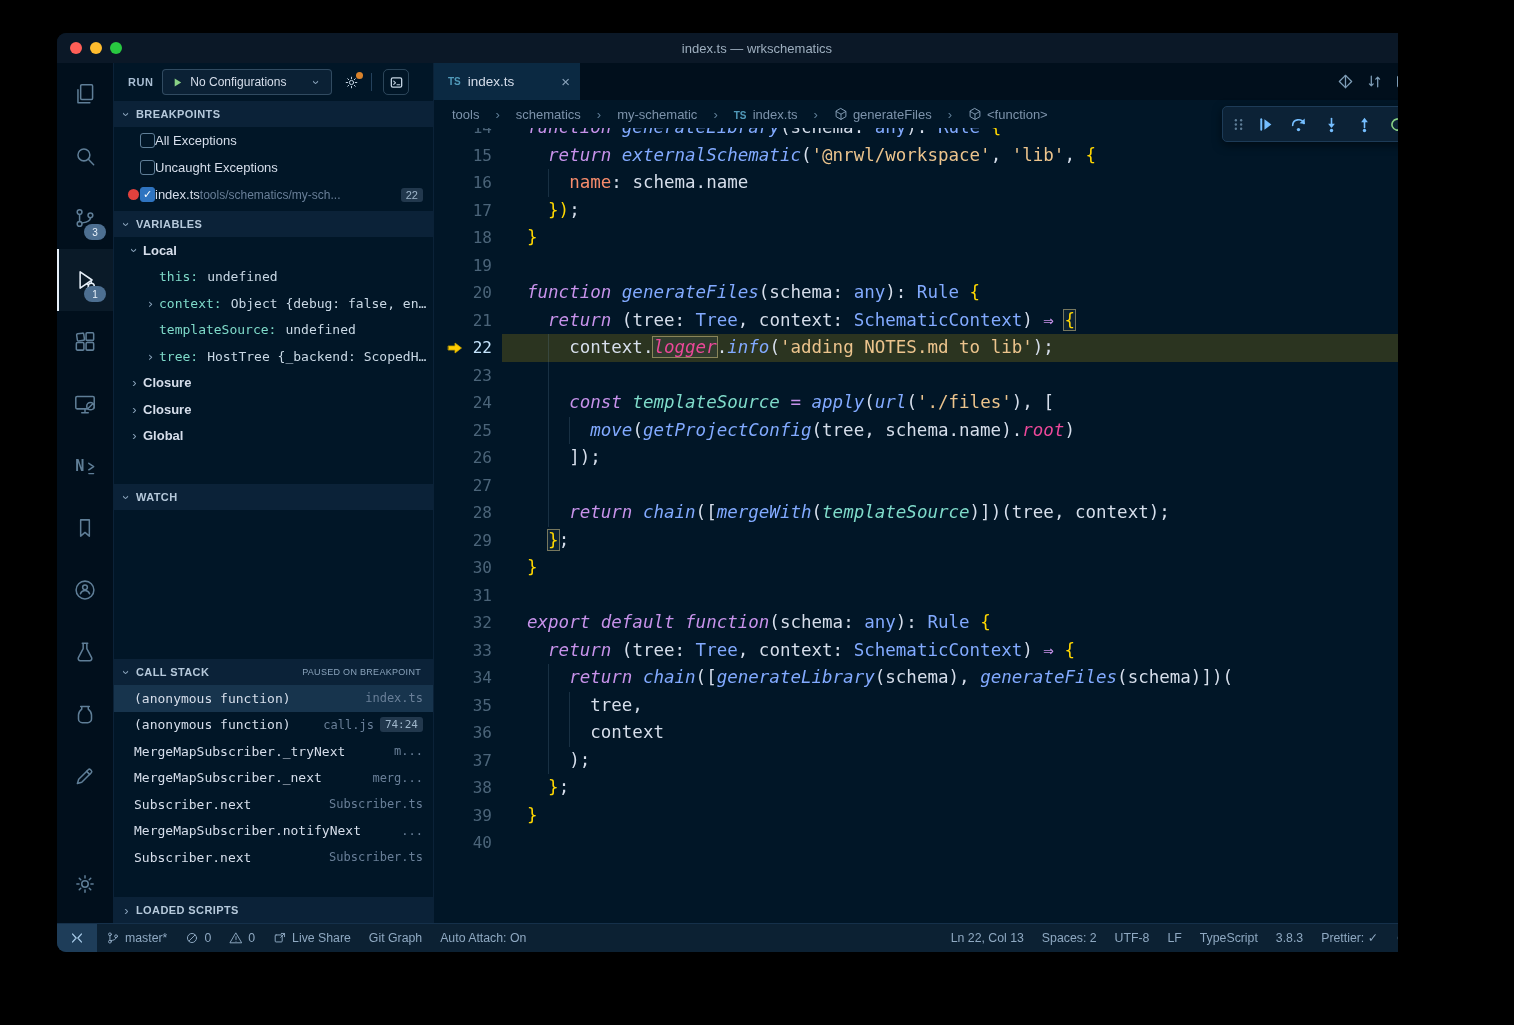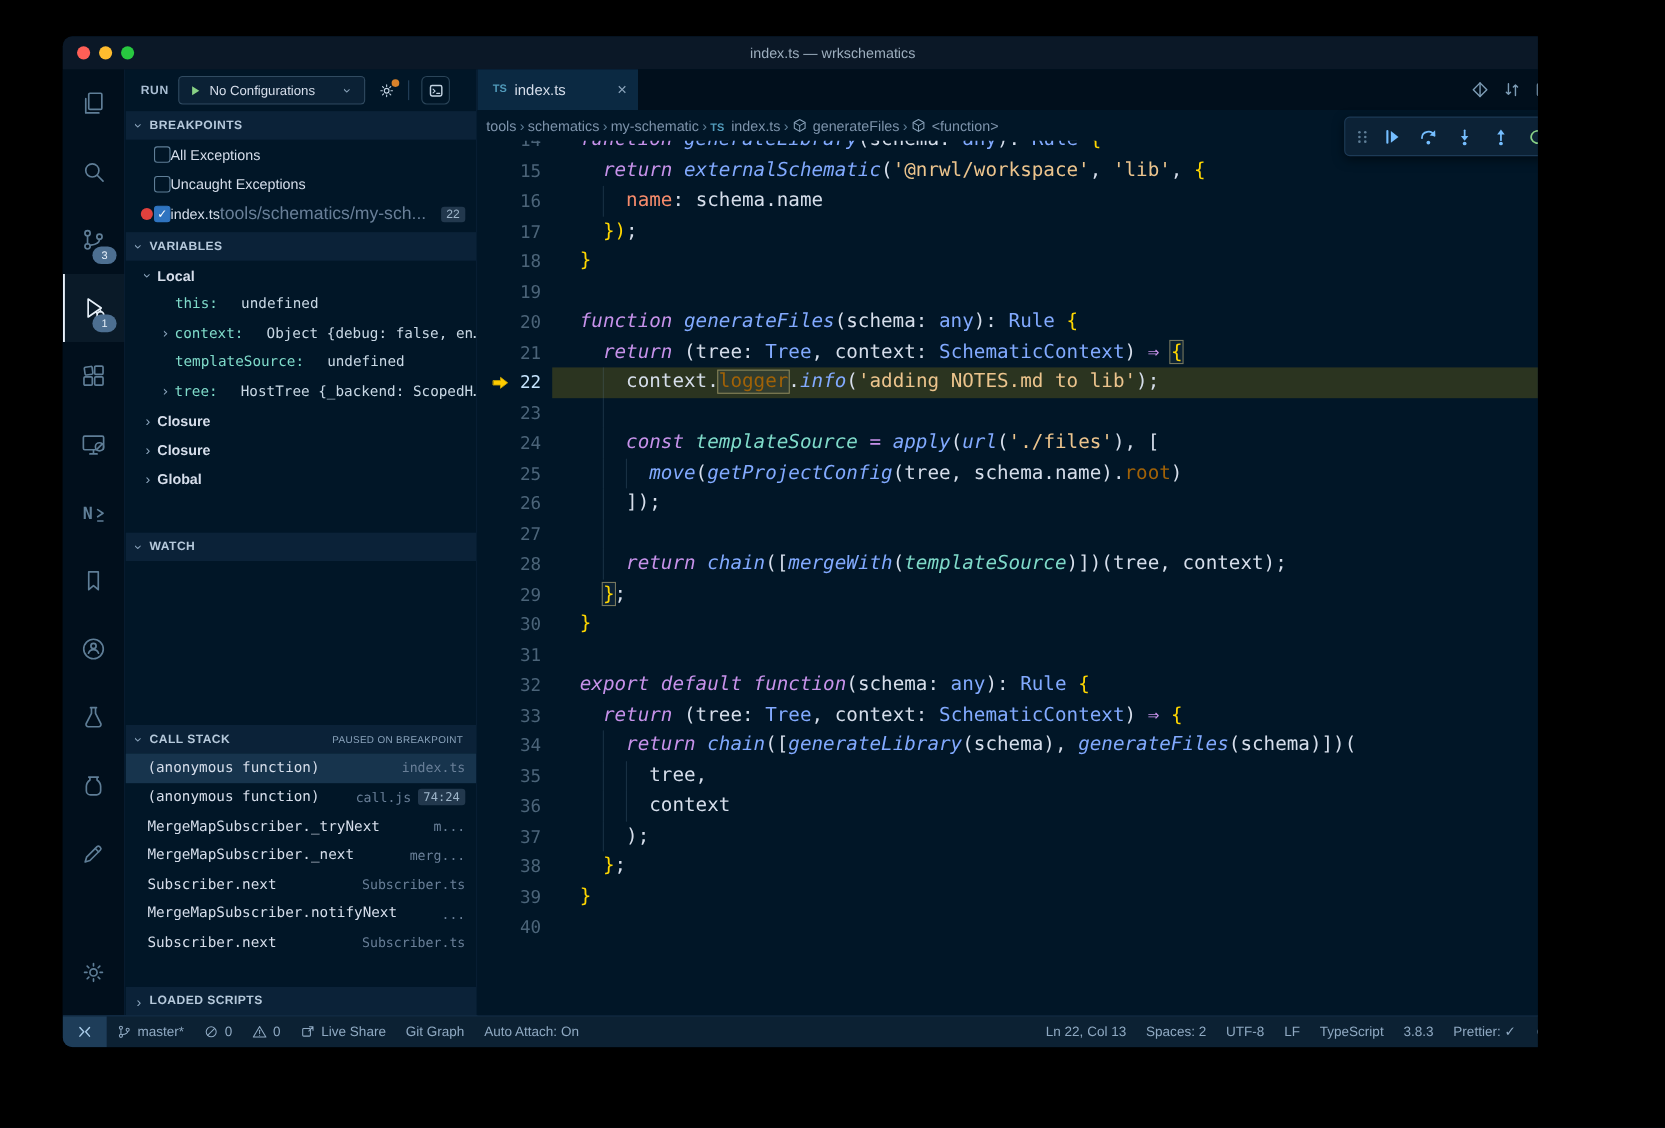--- a/index.html
+++ b/index.html
@@ -48,63 +48,63 @@
   .sec-vars{height:273px;flex:0 0 auto}
   .sec-watch{flex:1 1 auto}
   .sec-cs{height:238px;flex:0 0 auto}
   .sec-loaded{height:26px;flex:0 0 auto}
   .bp-row{height:27px;display:flex;align-items:center;padding:0 10px 0 12px;font-size:13px;color:#d6deeb;gap:0}
   .bp-dot-slot{width:14px;display:flex;justify-content:center;flex:0 0 auto}
   .bp-dot{width:11px;height:11px;border-radius:50%;background:#e0413d}
   .cb{width:15px;height:15px;border:1px solid #5f7e97;border-radius:3px;flex:0 0 auto;display:flex;align-items:center;justify-content:center;font-size:11px;color:#fff;box-sizing:border-box}
   .cb.checked{background:#2f74c0;border-color:#2f74c0}
   .bp-label{flex:0 0 auto}
-  .bp-path{color:#697f98;font-size:16px;white-space:nowrap;overflow:hidden;flex:0 1 auto}
+  .bp-path{color:#697f98;font-size:12px;white-space:nowrap;overflow:hidden;flex:0 1 auto}
   .badge-sm{background:#22384d;color:#9fb6ca;border-radius:3px;padding:1px 5px;font-size:11px;flex:0 0 auto}
   .bp-row .badge-sm{margin-left:auto}
   .tree-row{height:26.5px;display:flex;align-items:center;font-size:13px;color:#d6deeb;padding-left:14px;gap:2px;
             font-family:"DejaVu Sans Mono",monospace;white-space:nowrap;overflow:hidden}
   .tree-row.scope{font-family:"Liberation Sans",sans-serif}
   .scope-label{font-weight:bold;font-size:13px}
   .tree-row.child{padding-left:30px}
   .var-name{color:#7fdbca}
-  .var-value{color:#c9d8e5;margin-left:19px;overflow:hidden;text-overflow:clip}
+  .var-value{color:#c9d8e5;margin-left:7px;overflow:hidden;text-overflow:clip}
   .watch-body{flex:1}
   .cs-row{height:26.5px;display:flex;align-items:center;padding:0 10px 0 20px;font-size:13px;
           font-family:"DejaVu Sans Mono",monospace;color:#d6deeb;white-space:nowrap;overflow:hidden}
   .cs-row.sel{background:#17344d}
   .cs-fn{overflow:hidden;flex:0 1 auto}
   .cs-right{margin-left:auto;display:flex;align-items:center;gap:6px;color:#697f98;font-size:12px;flex:0 0 auto;padding-left:8px}
   
   .editor{flex:1;display:flex;flex-direction:column;position:relative;min-width:0;background:#011627}
   .tabbar{height:37px;background:#010f1c;display:flex;align-items:stretch;flex:0 0 auto}
   .tab{width:146px;background:#0b2942;display:flex;align-items:center;gap:7px;padding:0 10px 0 14px;font-size:13.5px;color:#d6deeb;box-sizing:border-box}
   .ts-badge{color:#519aba;font-size:10px;font-weight:bold}
   .tab-close{margin-left:auto;color:#8aa3bb;font-size:15px}
   .tab-actions{margin-left:auto;display:flex;align-items:center;gap:12px;padding-right:16px;color:#7d9cb5}
   .tab-actions .icon,.tab-actions svg{width:17px;height:17px;display:block}
-  .breadcrumbs{height:28px;display:flex;align-items:center;padding-left:8px;gap:3px;font-size:13px;color:#7d93ab;flex:0 0 auto}
+  .breadcrumbs{height:28px;display:flex;align-items:center;padding-left:18px;gap:16px;font-size:13px;color:#7d93ab;flex:0 0 auto}
   .bc-item{display:flex;align-items:center;gap:5px}
   .bc-sep{color:#5f7e97}
   .bc-item .icon,.bc-item svg{width:14px;height:14px;display:block;color:#8aa3bb}
   .viewport{flex:1;position:relative;overflow:hidden;font-family:"DejaVu Sans Mono",monospace;font-size:17.5px}
   #code-lines{margin-top:-14px}
   .line{display:flex;height:27.5px;line-height:27.5px;position:relative}
   .gut{width:68px;flex:0 0 auto;text-align:right;color:#4b6479;font-size:16px;position:relative;padding-right:10px;box-sizing:border-box}
   .line.current .gut{color:#c5e4fd}
   .gut-arrow{position:absolute;left:13px;top:6px;width:16px;height:16px}
   .gut-arrow svg{width:16px;height:16px;display:block}
   .lc{flex:1;position:relative;padding-left:25px;white-space:pre;color:#d6deeb}
   .line.current .lc{background:rgba(255,200,0,0.17)}
   .guide{position:absolute;top:0;bottom:0;width:1px;background:rgba(95,126,151,.25)}
   .tok-kw{color:#c792ea;font-style:italic}
   .tok-fn{color:#82aaff;font-style:italic}
   .tok-type{color:#82aaff}
   .tok-str{color:#ecc48d}
-  .tok-prop{color:#a16207;}
+  .tok-prop{color:#ec4899;font-style:italic}
   .tok-cvar{color:#7fdbca;font-style:italic}
   .tok-pk{color:#f78c6c}
   .tok-brace{color:#ffd700}
   .tok-pl{color:#d6deeb}
   .tok-boxed{outline:1px solid rgba(215,200,140,.55);background:rgba(95,126,151,.12)}
   .debug-toolbar{position:absolute;top:43px;right:5px;height:34px;background:#0c2236;border:1px solid #1d3b57;
                  border-radius:5px;box-shadow:0 3px 10px rgba(0,0,0,.5);display:flex;align-items:center;padding:0 4px;z-index:5}
   .dt-btn{width:33px;height:30px;display:flex;align-items:center;justify-content:center}
   .dt-btn .icon,.dt-btn svg{width:17px;height:17px;display:block}
   .dt-btn.c-drag{color:#5f7e97;width:22px}

